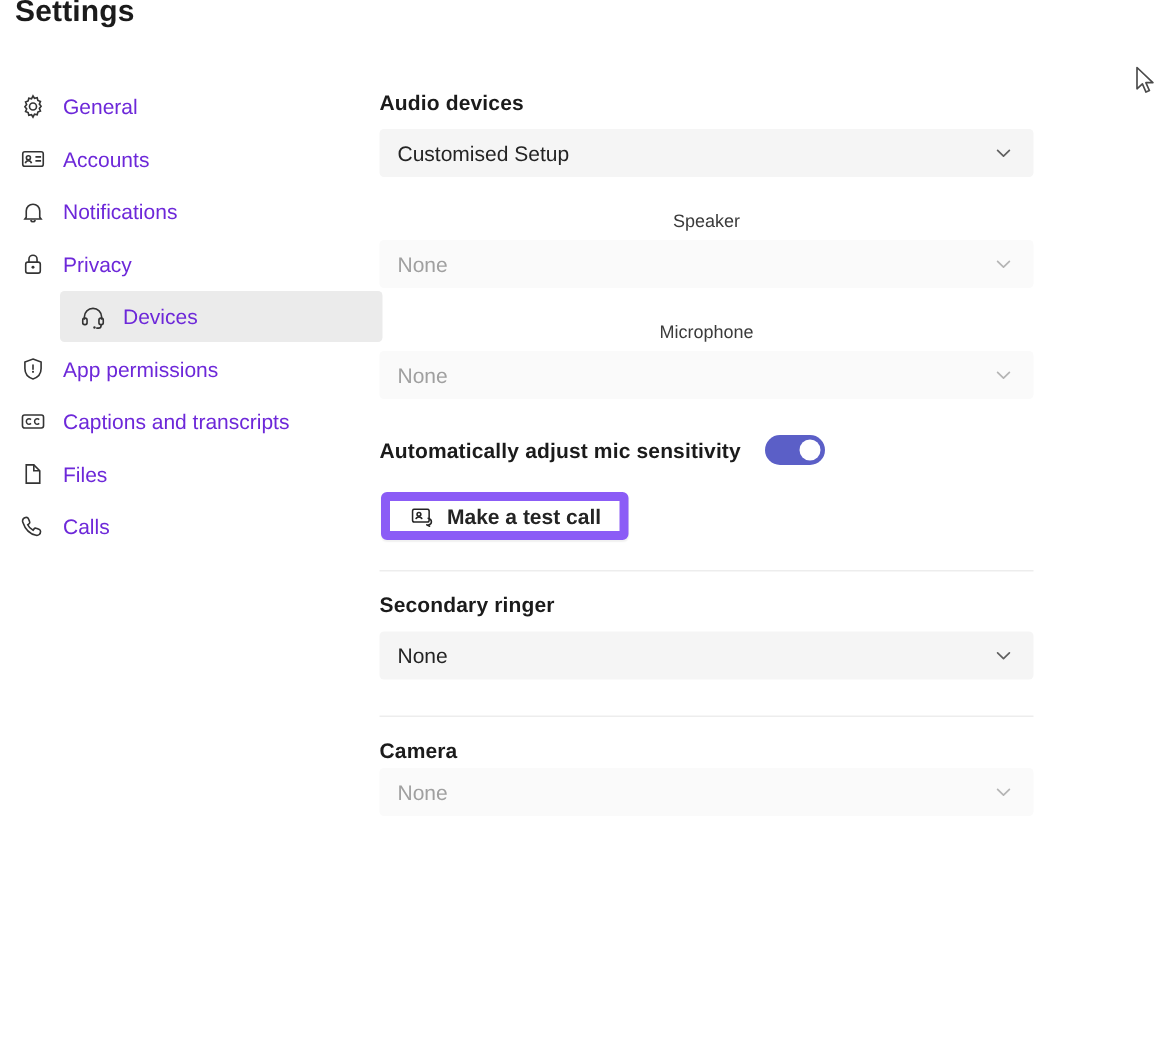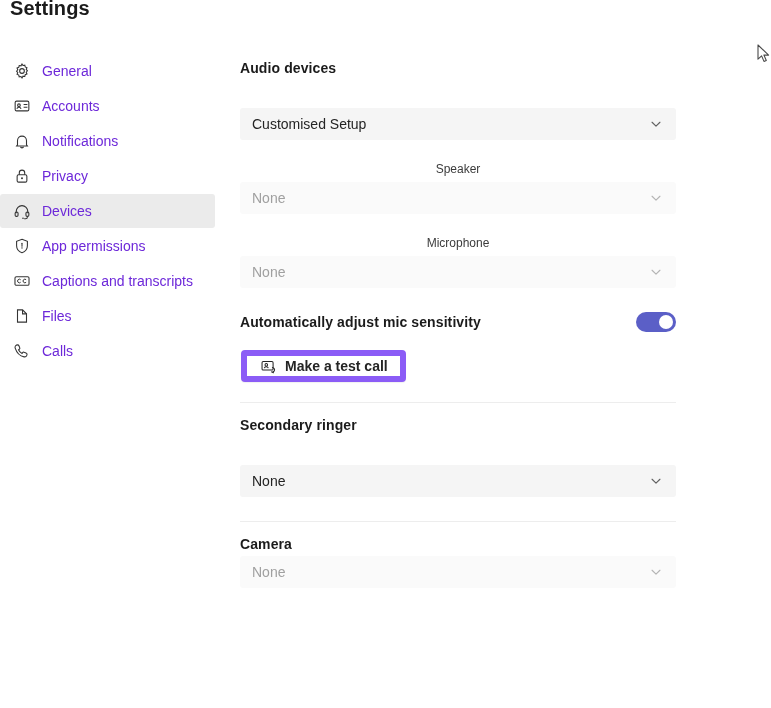--- a/index.html
+++ b/index.html
@@ -41,42 +41,42 @@
     align-items: center;
     height: 34px;
     width: 215px;
     padding-left: 12px;
     box-sizing: border-box;
     border-radius: 3px;
     cursor: pointer;
     user-select: none;
   }
   .nav-item + .nav-item { margin-top: 1px; }
-  .nav-item.selected { background: #ebebeb; }
+  .nav-item.selected { background: #ebebeb; margin-left: 40px; }
   .nav-icon {
     width: 20px;
     height: 20px;
     flex: 0 0 20px;
     display: flex;
     align-items: center;
     justify-content: center;
     color: #343434;
   }
   .nav-icon svg { display: block; }
   .nav-label {
     margin-left: 10px;
     font-size: 14px;
     color: #6d28d9;
     white-space: nowrap;
   }
 
   
   #main {
     position: absolute;
-    left: 240px;
+    left: 253px;
     top: 60px;
     width: 436px;
   }
 
   .section-heading {
     font-size: 14px;
     font-weight: 700;
     color: #1b1b1b;
     letter-spacing: .1px;
   }
@@ -117,21 +117,20 @@
     display: flex;
     align-items: center;
     justify-content: center;
   }
   .dropdown.disabled .chevron { color: #b4b4b4; }
 
   
   .row-toggle {
     display: flex;
     align-items: center;
-    justify-content: space-between;
     gap: 16px;
   }
   .toggle {
     width: 40px;
     height: 20px;
     border-radius: 10px;
     background: #5b5fc7;
     position: relative;
     cursor: pointer;
     flex: 0 0 auto;
@@ -175,21 +174,21 @@
 
   .divider {
     height: 1px;
     background: #ededed;
     width: 436px;
   }
 
   
   .mt4  { margin-top: 4px; }
   .mt6  { margin-top: 6px; }
-  .mt14 { margin-top: 32px; }
+  .mt14 { margin-top: 10px; }
   .mt18 { margin-top: 18px; }
   .mt20 { margin-top: 20px; }
   .mt22 { margin-top: 22px; text-align: center; }
   .mt24 { margin-top: 24px; }
   .mt26 { margin-top: 14px; }
 
   
   #cursor {
     position: absolute;
     left: 757px;

